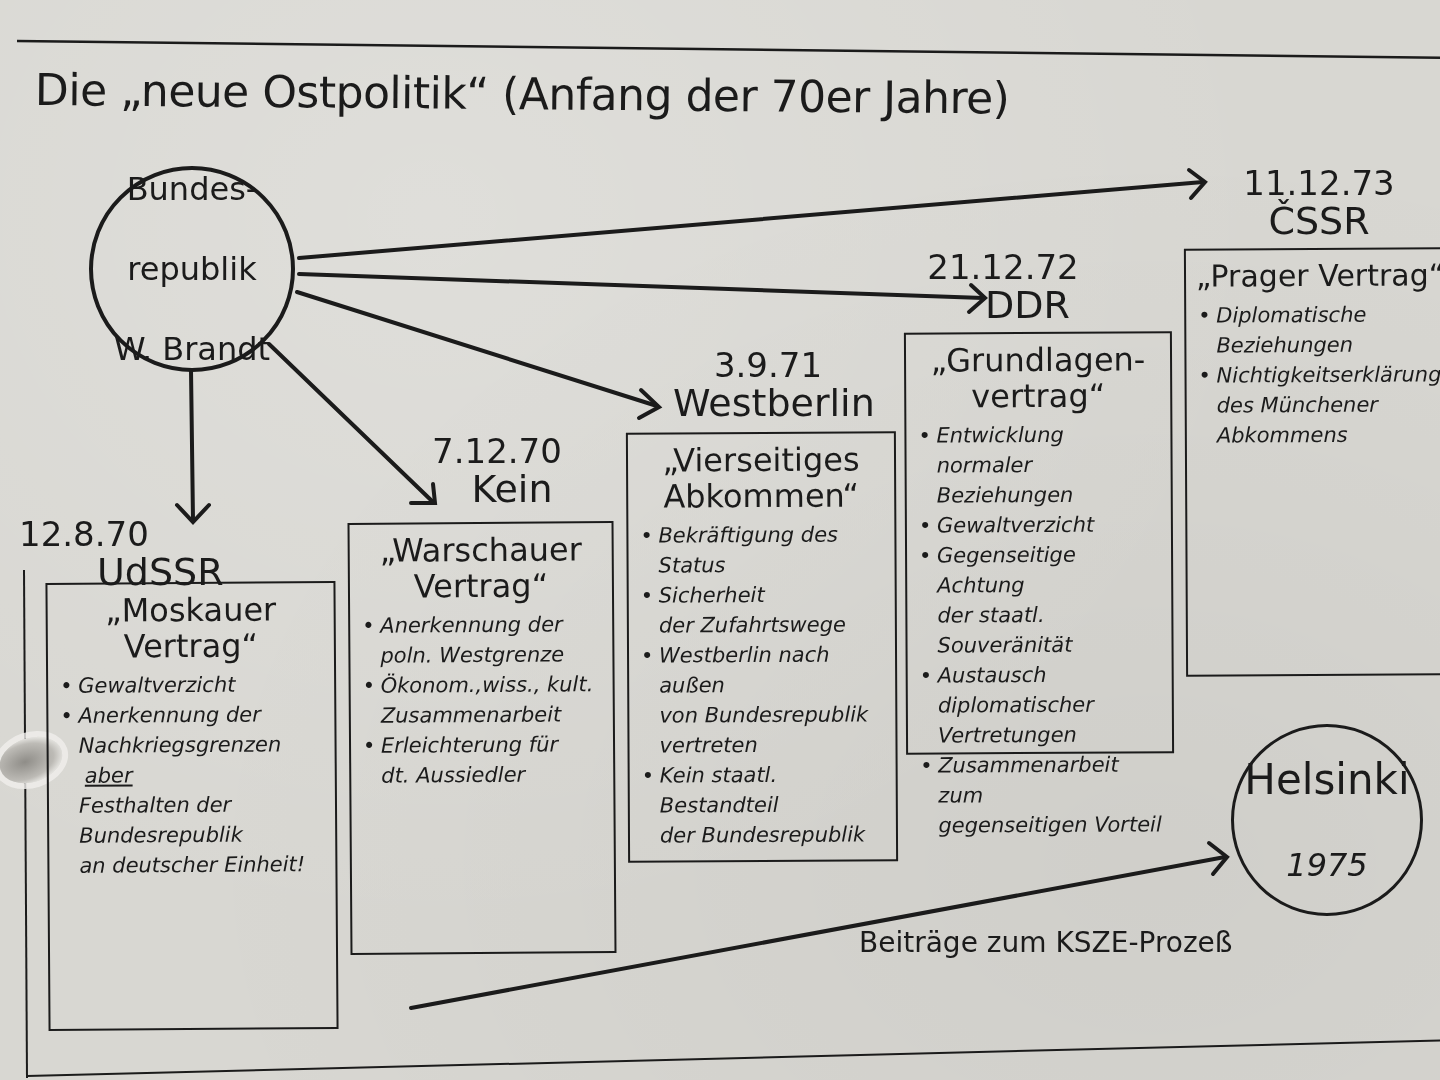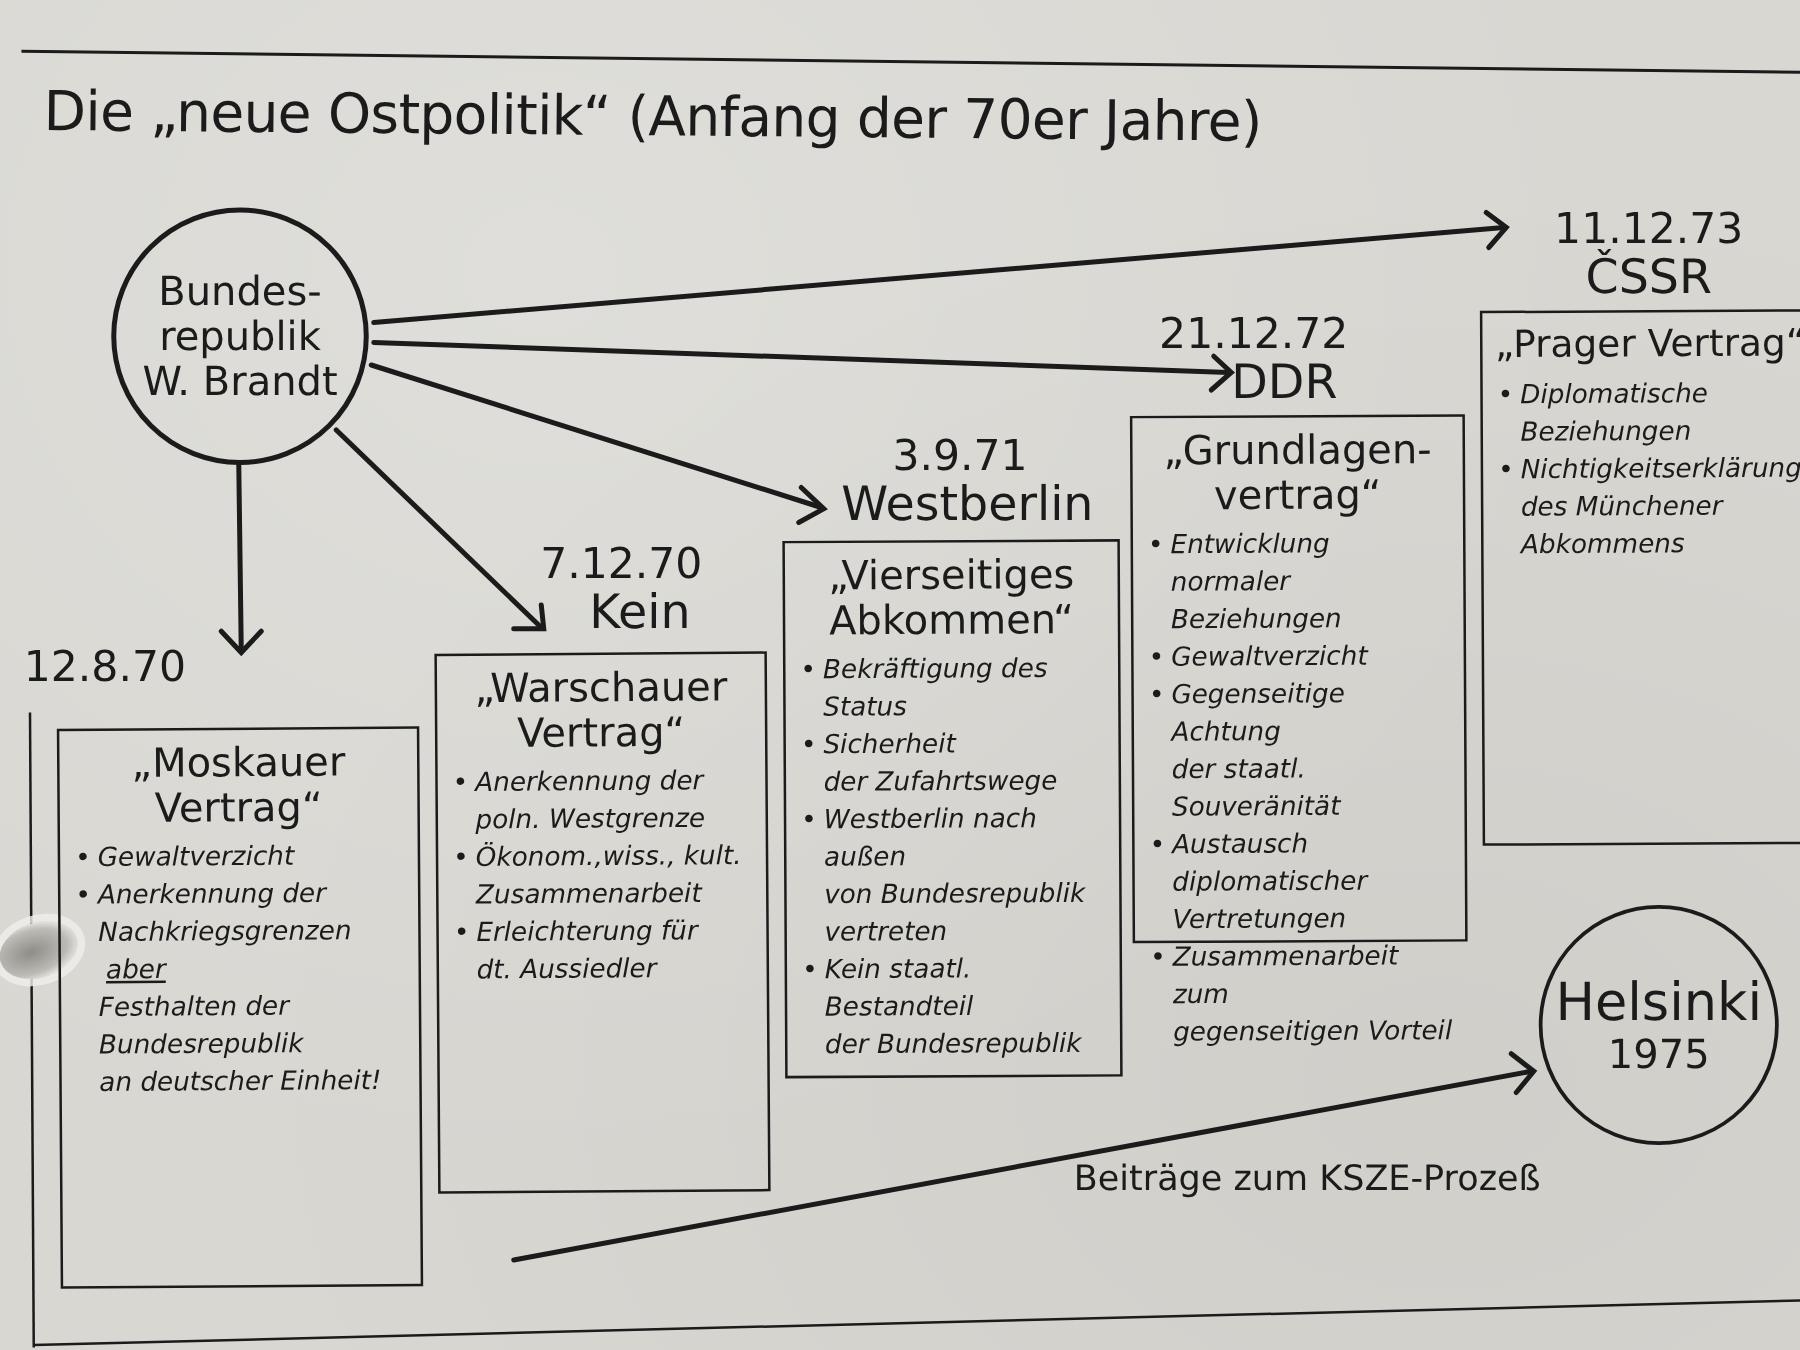--- a/index.html
+++ b/index.html
@@ -42,34 +42,35 @@
     .node-circle {
       position: absolute;
       border: 4px solid #1b1b1b;
       border-radius: 50%;
       box-sizing: border-box;
       display: flex;
       flex-direction: column;
       align-items: center;
       justify-content: center;
       text-align: center;
+      gap: 44px;
     }
     .brandt {
       left: 72px; top: 166px;
       width: 206px; height: 206px;
       font-size: 32px;
       line-height: 36px;
     }
     .helsinki {
       left: 1214px; top: 724px;
       width: 192px; height: 192px;
       border-width: 3px;
     }
     .helsinki .h-name { font-size: 42px; line-height: 46px; }
-    .helsinki .h-year { font-size: 32px; line-height: 36px; }
+    .helsinki .h-year { font-size: 32px; line-height: 36px; font-style: italic; }
 
     .dest {
       position: absolute;
       text-align: center;
       white-space: nowrap;
       line-height: 38px;
     }
     .dest .date { font-size: 34px; display: block; }
     .dest .country { font-size: 38px; display: block; }
 
@@ -175,20 +176,21 @@
   <div class="title">Die „neue Ostpolitik“ (Anfang der 70er Jahre)</div>
 
   <div class="node-circle brandt">
     <span>Bundes-</span>
     <span>republik</span>
     <span>W. Brandt</span>
   </div>
 
   <div class="dest" style="left:2px; top:494px; width:210px;">
     <span class="date" style="text-align:left;margin-top:21px;">12.8.70</span>
+    <span class="country" style="padding-left:78px; text-align:left;">UdSSR</span>
   </div>
   <div class="box" style="left:30px; top:582px; width:290px; height:448px; transform:rotate(-0.4deg);">
     <div class="box-title">
       <div>„Moskauer</div>
       <div>Vertrag“</div>
     </div>
     <ul>
       <li class="bullet">Gewaltverzicht</li>
       <li class="bullet">Anerkennung der
 Nachkriegsgrenzen</li>

